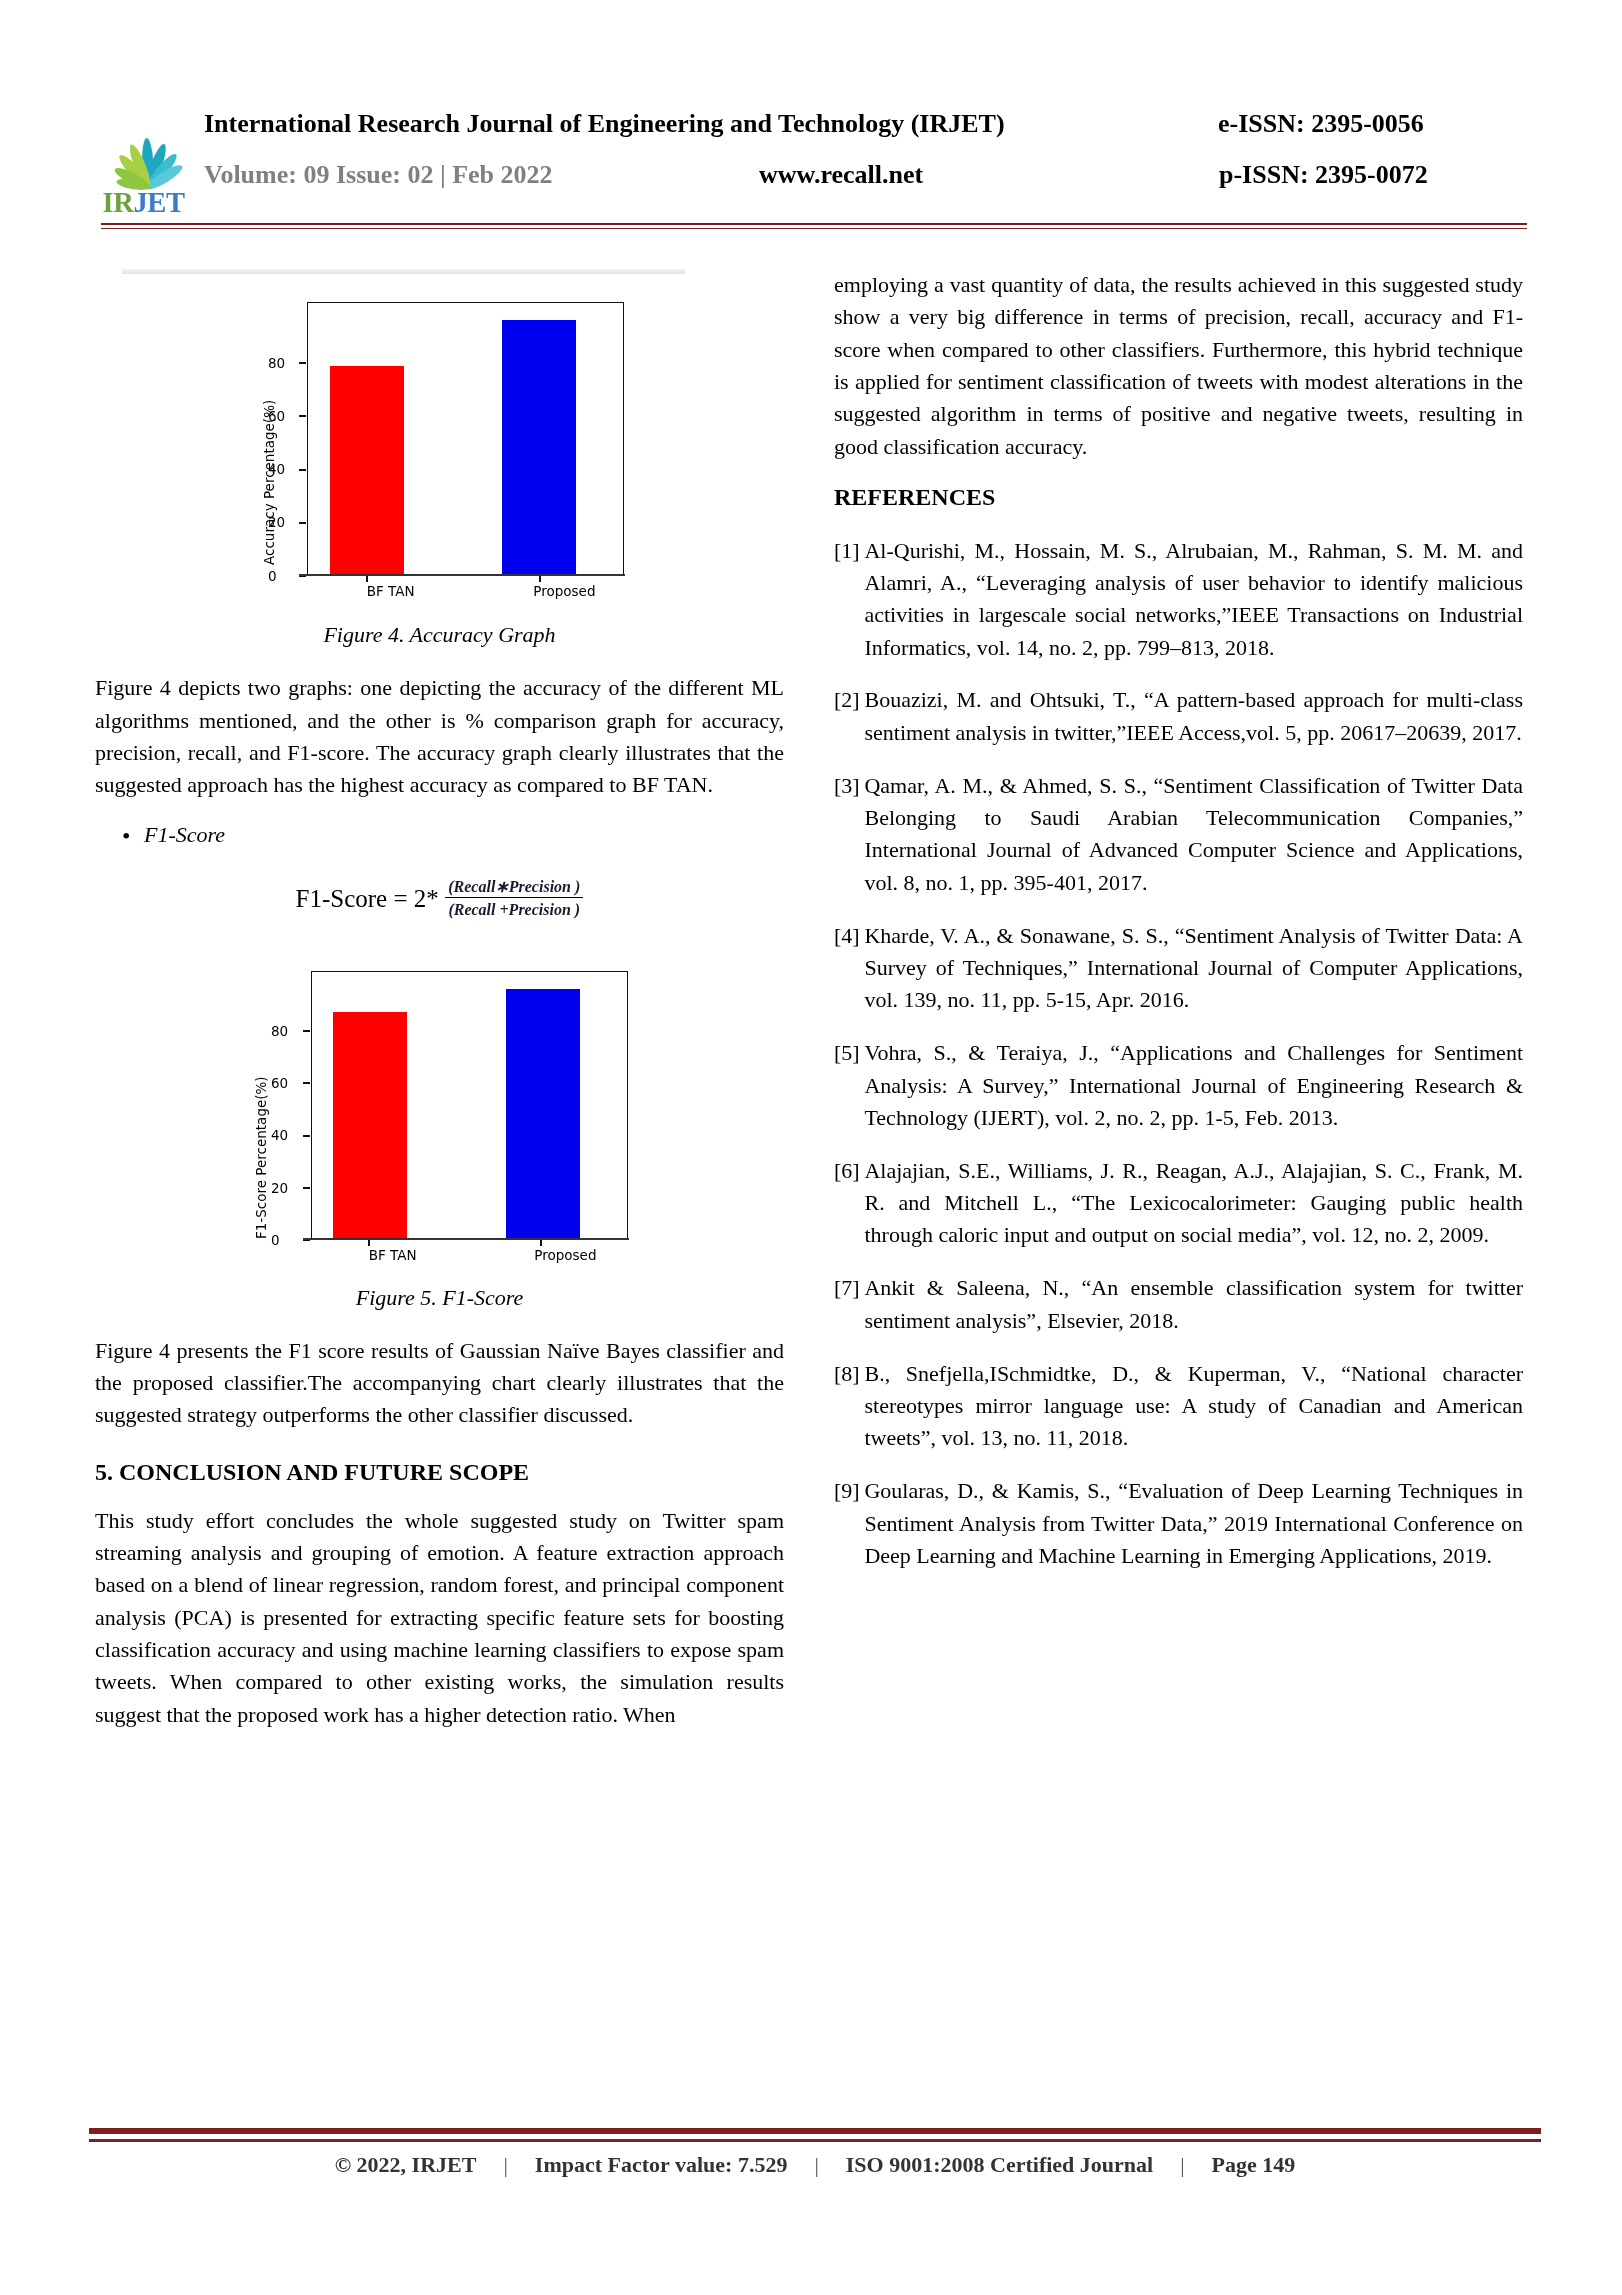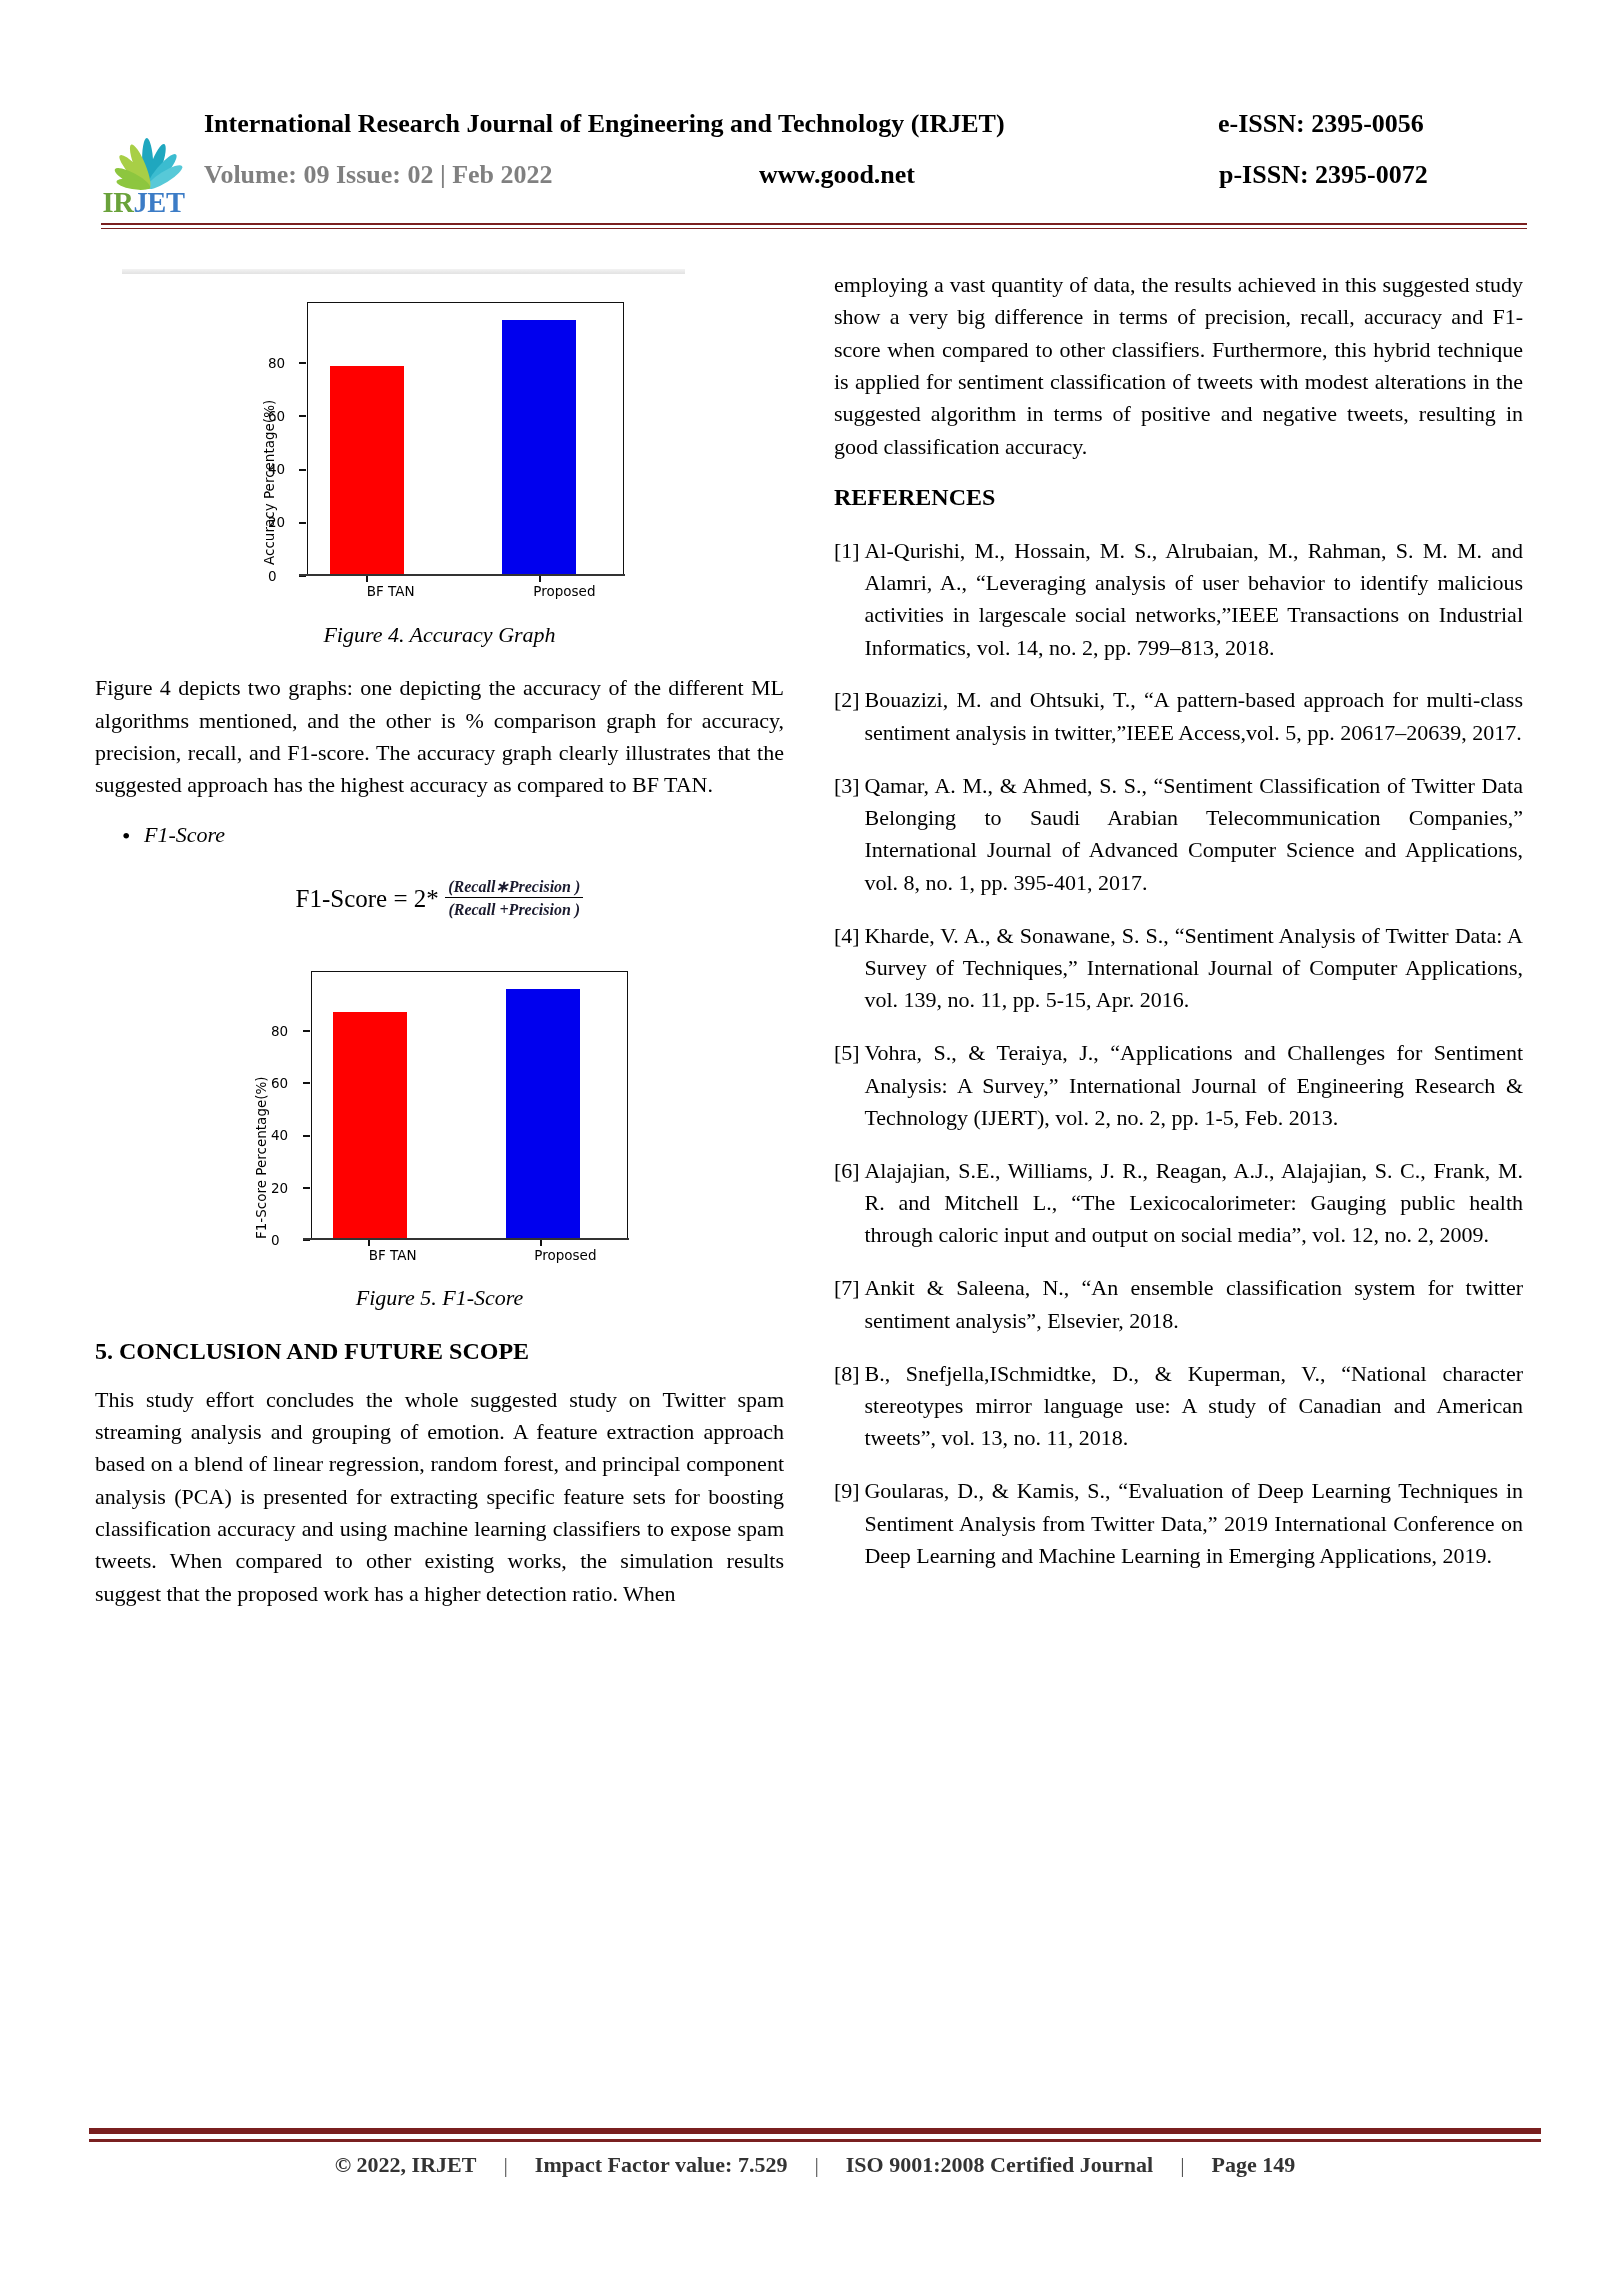--- a/index.html
+++ b/index.html
@@ -350,21 +350,21 @@
       <div class="logo-text"><span class="logo-ir">IR</span><span class="logo-j">J</span><span class="logo-et">ET</span></div>
     </div>
 
     <div class="hdr-row1">
       <div class="hdr-title">International Research Journal of Engineering and Technology (IRJET)</div>
       <div class="hdr-issn">e-ISSN: 2395-0056</div>
     </div>
 
     <div class="hdr-row2">
       <div class="hdr-vol">Volume: 09 Issue: 02 | Feb 2022</div>
-      <div class="hdr-url">www.good.net</div>
+      <div class="hdr-url">www.recall.net</div>
       <div class="hdr-issn">p-ISSN: 2395-0072</div>
     </div>
   </div>
   <div class="hdr-rule"></div>
   <div class="hdr-rule2"></div>
 
   <div class="col col-left">
 
     <div class="chart-block">
       <div class="chart-topline"></div>
@@ -455,20 +455,21 @@
         <div class="xtick-mark" style="left:273px; top:298px;"></div>
         <div class="xtick-label" style="left:274px; top:305px; width:95px;">BF TAN</div>
 
         <div class="xtick-mark" style="left:445px; top:298px;"></div>
         <div class="xtick-label" style="left:446px; top:305px; width:111px;">Proposed</div>
       </div>
     </div>
 
     <div class="figcap">Figure 5. F1-Score</div>
 
+    <p class="body">Figure 4 presents the F1 score results of Gaussian Naïve Bayes classifier and the proposed classifier.The accompanying chart clearly illustrates that the suggested strategy outperforms the other classifier discussed.</p>
 
     <h2 class="sec">5. CONCLUSION AND FUTURE SCOPE</h2>
 
     <p class="body last">This study effort concludes the whole suggested study on Twitter spam streaming analysis and grouping of emotion. A feature extraction approach based on a blend of linear regression, random forest, and principal component analysis (PCA) is presented for extracting specific feature sets for boosting classification accuracy and using machine learning classifiers to expose spam tweets. When compared to other existing works, the simulation results suggest that the proposed work has a higher detection ratio. When</p>
   </div>
 
   <div class="col col-right">
 
     <p class="body">employing a vast quantity of data, the results achieved in this suggested study show a very big difference in terms of precision, recall, accuracy and F1-score when compared to other classifiers. Furthermore, this hybrid technique is applied for sentiment classification of tweets with modest alterations in the suggested algorithm in terms of positive and negative tweets, resulting in good classification accuracy.</p>
 

